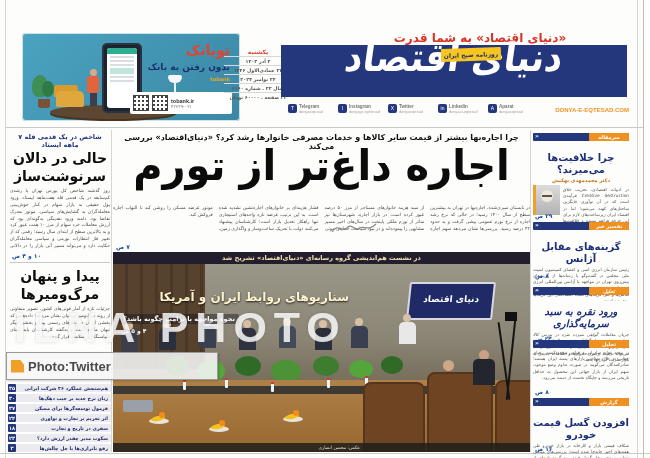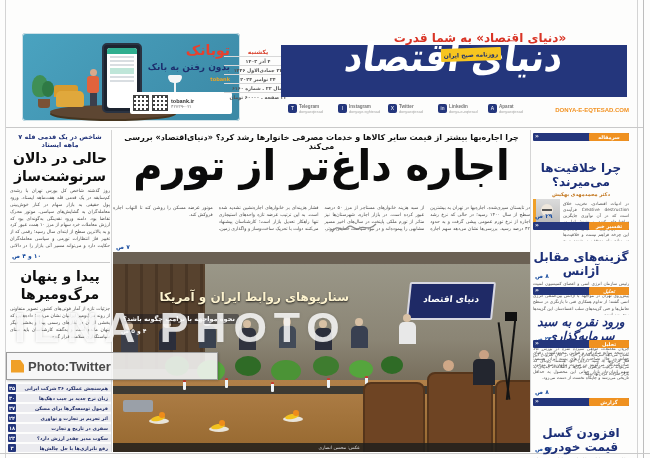--- a/index.html
+++ b/index.html
@@ -112,21 +112,21 @@
           border:1px solid #9a9a9a;display:flex;align-items:center;gap:4px;padding:0 4px;direction:ltr;
           box-shadow:1px 1px 2px rgba(0,0,0,.2);}
   #wm-ic{width:13px;height:13px;background:#f0a028;clip-path:polygon(0 0,70% 0,100% 40%,100% 100%,0 100%);}
   #wm-text{font-family:"Liberation Sans",sans-serif;font-size:13px;font-weight:bold;color:#4a4a4a;}
   
   .sb{left:533px;width:96px;}
   .sb-bar{position:relative;height:8px;background:#24367c;border-radius:1px;}
   .sb-bar .lbl{position:absolute;right:0;top:0;bottom:0;width:40px;background:#ef9120;color:#fff;
                font-size:5px;font-weight:bold;text-align:center;line-height:8px;border-radius:1px;}
   .sb-bar .qm{position:absolute;left:2px;top:-1px;color:#fff;font-size:6px;font-weight:bold;}
-  .sb-title{color:#1c2f78;font-size:12px;font-weight:bold;text-align:center;margin-top:20px;line-height:1.2;}
+  .sb-title{color:#1c2f78;font-size:10px;font-weight:bold;text-align:center;margin-top:11px;line-height:1.2;}
   .sb-author{color:#c2751c;font-size:5px;font-weight:bold;text-align:center;margin-top:1px;}
   .sb-body{font-size:4.3px;color:#555;line-height:1.45;margin-top:2px;}
   .portrait{width:24px;height:30px;background:linear-gradient(#dcdcdc,#b2b2b2);border-left:3px solid #f0a028;
             flex:0 0 auto;position:relative;}
   .portrait:before{content:"";position:absolute;left:5px;top:5px;width:12px;height:12px;border-radius:50%;background:#efe7dc;}
   .portrait:after{content:"";position:absolute;left:6px;top:10px;width:10px;height:2px;background:#555;}
   .sb-ref{position:absolute;left:2px;bottom:0;}
   #bottomline{left:0;right:0;top:453px;}
 </style>
 </head>
@@ -274,20 +274,21 @@
 
   <div class="abs c" id="lead-kicker">چرا اجاره‌بها بیشتر از قیمت سایر کالاها و خدمات مصرفی خانوارها رشد کرد؟ «دنیای‌اقتصاد» بررسی می‌کند</div>
   <div class="abs c" id="lead-headline">اجاره داغ‌تر از تورم</div>
   <div class="abs j body-s" id="lead-body">در تابستان سپری‌شده، اجاره‌بها در تهران به بیشترین سطح از سال ۱۴۰۰ رسید؛ در حالی که نرخ رشد اجاره از نرخ تورم عمومی پیشی گرفت و به حدود ۴۲ درصد رسید. بررسی‌ها نشان می‌دهد سهم اجاره از سبد هزینه خانوارهای مستاجر از مرز ۵۰ درصد عبور کرده است. در بازار اجاره، شهرستان‌ها نیز متاثر از تورم ملکی پایتخت در سال‌های اخیر مسیر مشابهی را پیموده‌اند و در نبود سیاست حمایتی موثر، فشار هزینه‌ای بر خانوارهای اجاره‌نشین تشدید شده است. به این ترتیب عرضه تازه واحدهای استیجاری تنها راهکار تعدیل بازار است؛ کارشناسان پیشنهاد می‌کنند دولت با تحریک ساخت‌وساز و واگذاری زمین، موتور عرضه مسکن را روشن کند تا التهاب اجاره فروکش کند.</div>
   <svg class="abs" id="lead-sig" width="48" height="16" viewBox="0 0 48 16">
     <path d="M2,12 C8,2 12,14 18,7 C22,3 24,12 30,8 C34,5 38,12 46,4" fill="none" stroke="#8a8a8a" stroke-width="1.2"></path>
   </svg>
   <div class="abs pageref" style="left:116px;top:243px;">۷ ص</div>
 
   <div class="abs" id="photo">
+    <div id="photo-strap">در نشست هم‌اندیشی گروه رسانه‌ای «دنیای‌اقتصاد» تشریح شد</div>
     <div id="photo-scene">
       <div class="abs wood"></div>
       <div class="abs wallsign">دنیای اقتصاد</div>
 
       <div class="abs torso" style="left:8px;top:66px;background:#3c3f4a;"></div>
       <div class="abs head" style="left:12px;top:58px;"></div>
       <div class="abs torso" style="left:46px;top:64px;background:#2b2e3b;"></div>
       <div class="abs head" style="left:50px;top:56px;background:#e4d3c0;"></div>
       <div class="abs torso" style="left:86px;top:62px;background:#39414f;"></div>
       <div class="abs head" style="left:90px;top:54px;background:#ddd;"></div>

